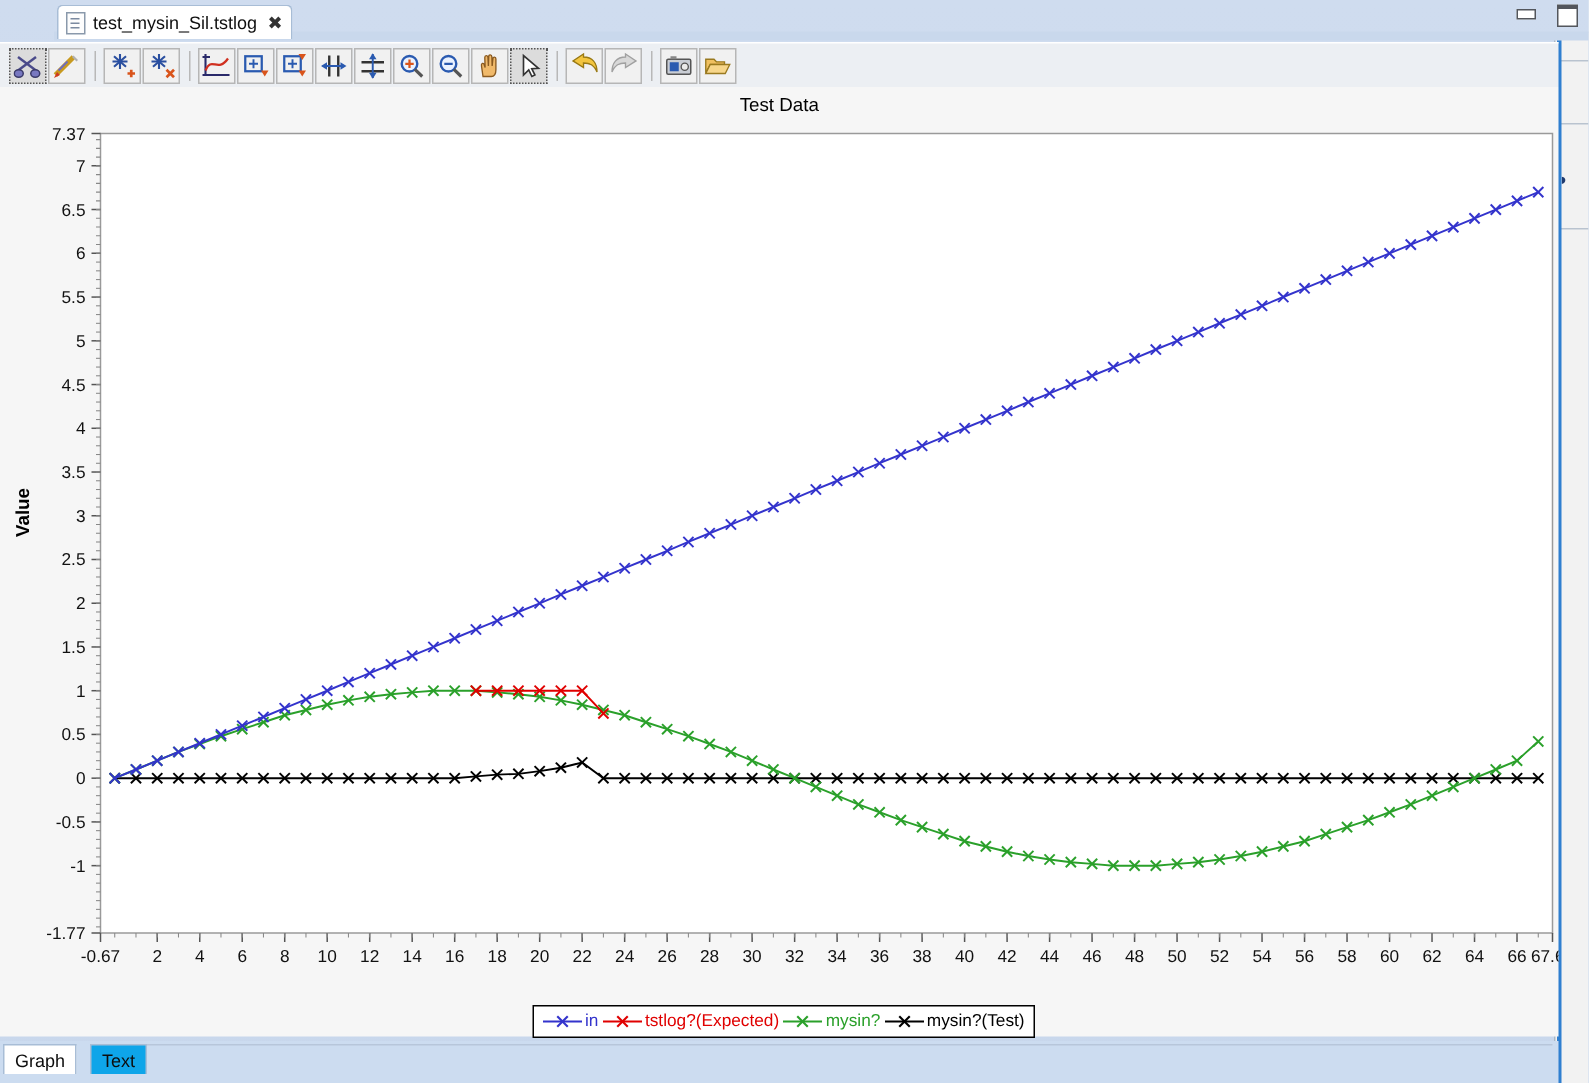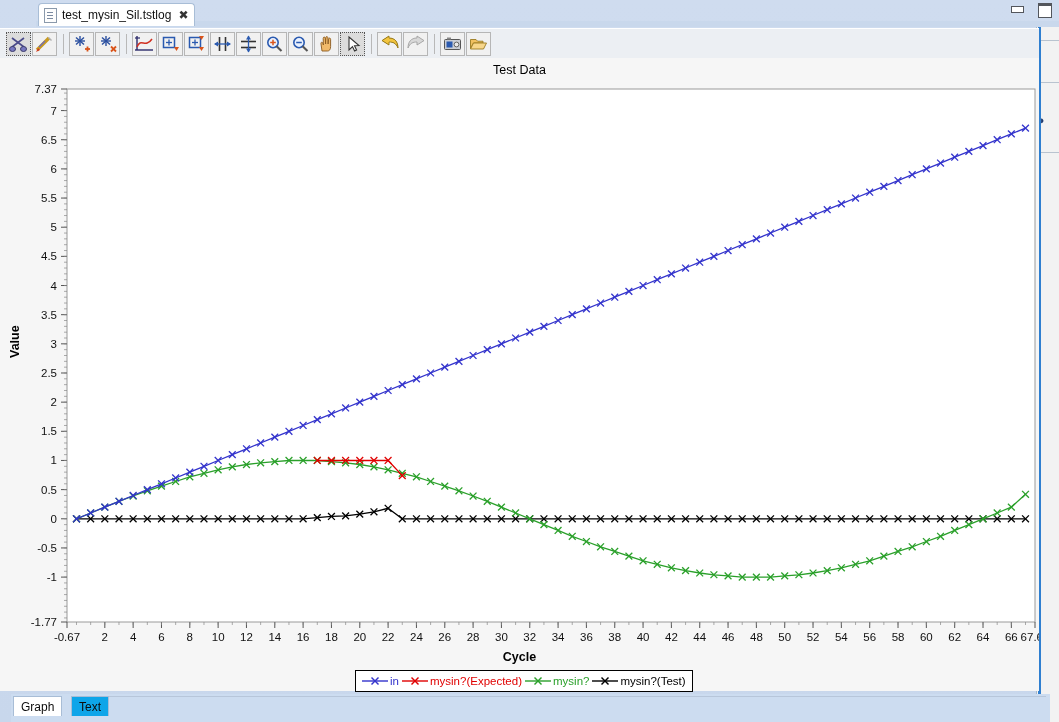--- a/index.html
+++ b/index.html
@@ -145,21 +145,20 @@
     display: flex; align-items: center; padding: 0 6px;
     box-sizing: border-box; gap: 3px;
   }
   .legend-item { display: flex; align-items: center; font-size: 11.5px; }
   .legend-item svg { margin-right: 2px; }
 
   
   .bottom-tabs {
     position: absolute; left: 0; top: 694px; width: 1039px; height: 28px;
     background: #ccdcf0;
-    margin-left: 11px;
   }
   .btab {
     position: absolute; top: 2px; height: 20px;
     border: 1px solid #a8bdd6; border-bottom: none;
     display: flex; align-items: center; justify-content: center;
     font-size: 12px; color: #0d0d0d; padding: 0 7px;
     box-sizing: border-box;
     cursor: pointer;
   }
   .btab.active { background: #ffffff; left: 2px; }
@@ -358,21 +357,20 @@
       <svg width="19" height="18" viewBox="0 0 19 18">
         <path d="M1.5,13.5 L1.5,4.5 L7,4.5 L8.6,6.2 L14,6.2 L14,8 L4.5,8 Z" fill="#f0c060" stroke="#9a7a20" stroke-width="0.9"></path>
         <path d="M4.5,8 L17.5,8 L14.5,14 L1.5,14 Z" fill="#f7d68a" stroke="#9a7a20" stroke-width="0.9"></path>
       </svg>
     </div>
   </div>
 
   <div class="chart-area">
     <div class="chart-title">Test Data</div>
     <div class="ylabel">Value</div>
-    <div class="xlabel">Cycle</div>
     <svg id="plotsvg" width="1039" height="610">
         <rect x="67" y="31" width="968" height="533" fill="#ffffff" stroke="#9a9a9a" stroke-width="1"></rect>
         <line x1="61" y1="564" x2="67" y2="564" stroke="#555" stroke-width="1"></line>
         <text x="57" y="568" text-anchor="end" font-size="11.5" fill="#111" font-family="&quot;Liberation Sans&quot;, sans-serif">-1.77</text>
         <line x1="61" y1="519.0973741794311" x2="67" y2="519.0973741794311" stroke="#555" stroke-width="1"></line>
         <text x="57" y="523.0973741794311" text-anchor="end" font-size="11.5" fill="#111" font-family="&quot;Liberation Sans&quot;, sans-serif">-1</text>
         <line x1="61" y1="489.9398249452954" x2="67" y2="489.9398249452954" stroke="#555" stroke-width="1"></line>
         <text x="57" y="493.9398249452954" text-anchor="end" font-size="11.5" fill="#111" font-family="&quot;Liberation Sans&quot;, sans-serif">-0.5</text>
         <line x1="61" y1="460.78227571115974" x2="67" y2="460.78227571115974" stroke="#555" stroke-width="1"></line>
         <text x="57" y="464.78227571115974" text-anchor="end" font-size="11.5" fill="#111" font-family="&quot;Liberation Sans&quot;, sans-serif">0</text>
@@ -1079,21 +1077,21 @@
             <line x1="16.5" y1="2.5" x2="9.5" y2="9.5" stroke="#3333cc" stroke-width="1.4"></line>
           </svg>
           <span style="color:#3333cc">in</span>
         </div>
         <div class="legend-item">
           <svg width="26" height="12">
             <line x1="0" y1="6" x2="26" y2="6" stroke="#e00000" stroke-width="1.4"></line>
             <line x1="9.5" y1="2.5" x2="16.5" y2="9.5" stroke="#e00000" stroke-width="1.4"></line>
             <line x1="16.5" y1="2.5" x2="9.5" y2="9.5" stroke="#e00000" stroke-width="1.4"></line>
           </svg>
-          <span style="color:#e00000">mysin?(Expected)</span>
+          <span style="color:#e00000">tstlog?(Expected)</span>
         </div>
         <div class="legend-item">
           <svg width="26" height="12">
             <line x1="0" y1="6" x2="26" y2="6" stroke="#2aa02a" stroke-width="1.4"></line>
             <line x1="9.5" y1="2.5" x2="16.5" y2="9.5" stroke="#2aa02a" stroke-width="1.4"></line>
             <line x1="16.5" y1="2.5" x2="9.5" y2="9.5" stroke="#2aa02a" stroke-width="1.4"></line>
           </svg>
           <span style="color:#2aa02a">mysin?</span>
         </div>
         <div class="legend-item">

